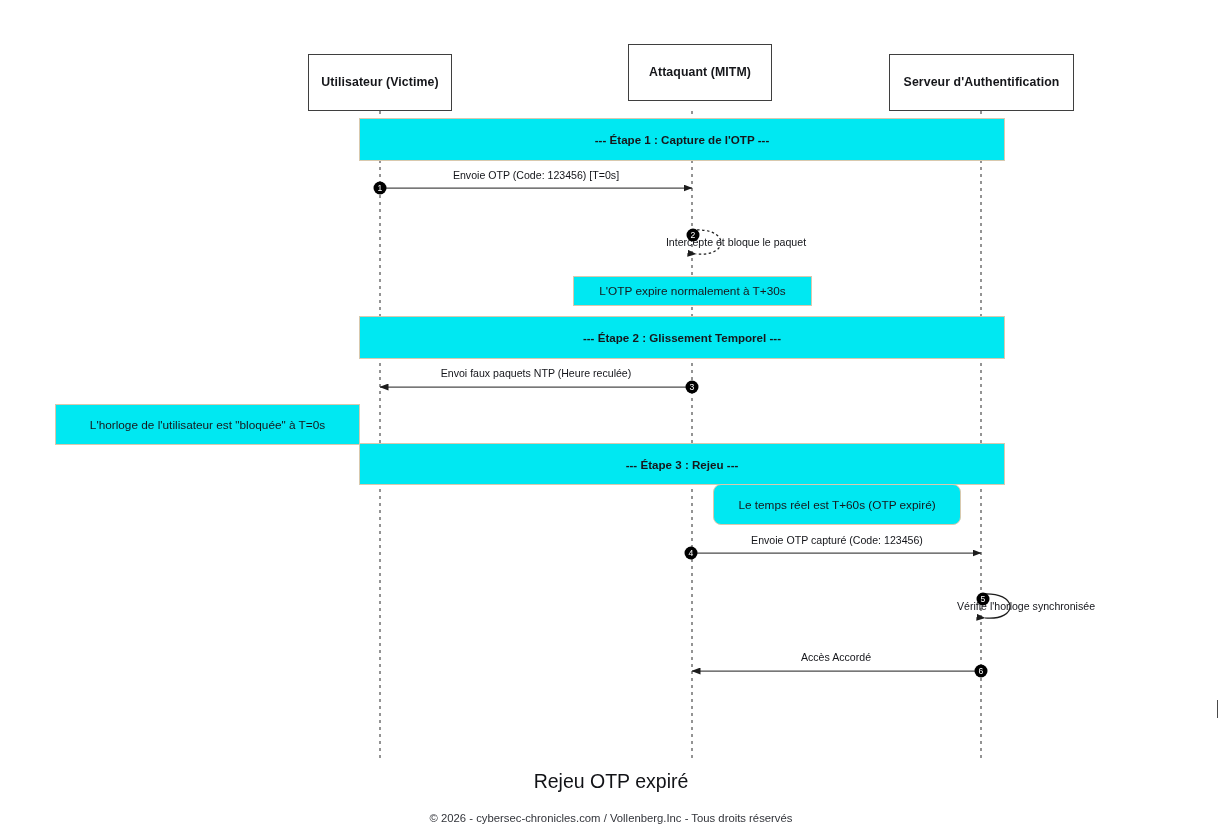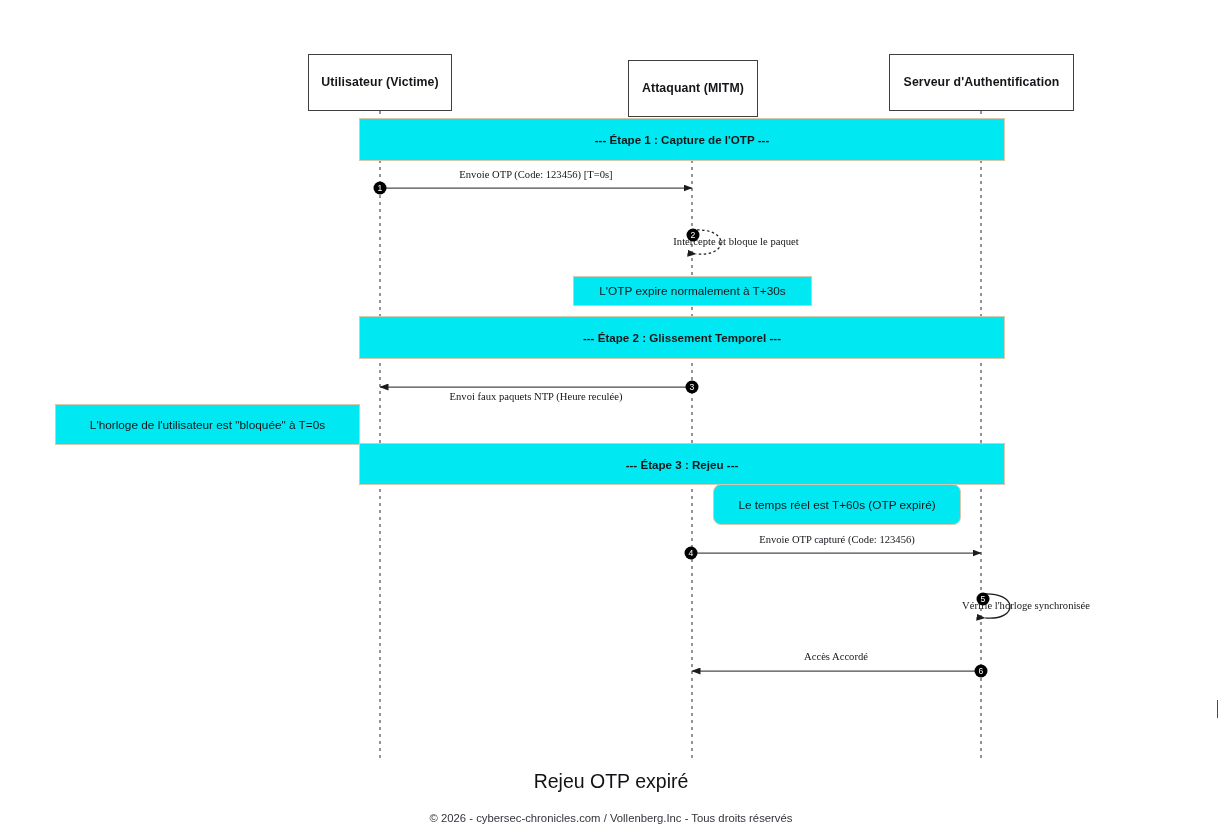--- a/index.html
+++ b/index.html
@@ -72,21 +72,20 @@
     font-size: 11.8px;
     color: #16171b;
     white-space: nowrap;
   }
   .msg-label {
     position: absolute;
     font-size: 10.6px;
     color: #14151a;
     white-space: nowrap;
     transform: translateX(-50%);
-    font-family: Liberation Serif, serif;
   }
   .seq-badge {
     position: absolute;
     width: 13px;
     height: 13px;
     border-radius: 50%;
     background: #000000;
     color: #ffffff;
     font-size: 8.6px;
     line-height: 13px;
@@ -147,21 +146,21 @@
         <line x1="692" x2="981" y1="553" y2="553" stroke="#4a4a4a" stroke-width="1.25" marker-end="url(#arrowhead-solid)"></line>
         <path d="M 981 594 C 1019 591, 1019 621, 985 618" fill="none" stroke="#1c1c1c" stroke-width="1.25" marker-end="url(#arrowhead-back)"></path>
         <line x1="981" x2="692" y1="671" y2="671" stroke="#4a4a4a" stroke-width="1.25" marker-end="url(#arrowhead-solid)"></line>
       </g>
   </svg>
 
   <div id="participants-layer">
       <div class="participant-box" style="left: 308px; top: 54px; width: 144px; height: 57px;">
         <span class="participant-label">Utilisateur (Victime)</span>
       </div>
-      <div class="participant-box" style="left: 628px; top: 60px; width: 130px; height: 57px;">
+      <div class="participant-box" style="left: 628px; top: 44px; width: 144px; height: 57px;">
         <span class="participant-label">Attaquant (MITM)</span>
       </div>
       <div class="participant-box" style="left: 889px; top: 54px; width: 185px; height: 57px;">
         <span class="participant-label">Serveur d'Authentification</span>
       </div>
     </div>
 
   <div id="dividers-layer">
       <div class="divider-bar" style="left: 359px; top: 118px; width: 646px; height: 43px; background: rgb(0, 232, 242); border-color: rgb(216, 201, 174);">
         <span class="divider-label">--- Étape 1 : Capture de l'OTP ---</span>
@@ -184,21 +183,21 @@
       <div class="note-box" style="left: 713px; top: 484px; width: 248px; height: 41px; background: rgb(0, 232, 242); border-color: rgb(216, 201, 174); border-radius: 8px;">
         <span class="note-label">Le temps réel est T+60s (OTP expiré)</span>
       </div>
     </div>
 
   <div id="messages-layer">
       <div class="msg-label" style="left: 536px; top: 169px;">Envoie OTP (Code: 123456) [T=0s]</div>
       <div class="seq-badge" style="left: 380px; top: 188px; background: rgb(0, 0, 0);">1</div>
       <div class="msg-label" style="left: 736px; top: 236px;">Intercepte et bloque le paquet</div>
       <div class="seq-badge" style="left: 693px; top: 235px; background: rgb(0, 0, 0);">2</div>
-      <div class="msg-label" style="left: 536px; top: 367px; margin-top: 24px;">Envoi faux paquets NTP (Heure reculée)</div>
+      <div class="msg-label" style="left: 536px; top: 367px;">Envoi faux paquets NTP (Heure reculée)</div>
       <div class="seq-badge" style="left: 692px; top: 387px; background: rgb(0, 0, 0);">3</div>
       <div class="msg-label" style="left: 837px; top: 534px;">Envoie OTP capturé (Code: 123456)</div>
       <div class="seq-badge" style="left: 691px; top: 553px; background: rgb(0, 0, 0);">4</div>
       <div class="msg-label" style="left: 1026px; top: 600px;">Vérifie l'horloge synchronisée</div>
       <div class="seq-badge" style="left: 983px; top: 599px; background: rgb(0, 0, 0);">5</div>
       <div class="msg-label" style="left: 836px; top: 651px;">Accès Accordé</div>
       <div class="seq-badge" style="left: 981px; top: 671px; background: rgb(0, 0, 0);">6</div>
     </div>
 
   <div id="diagram-title">Rejeu OTP expiré</div>

